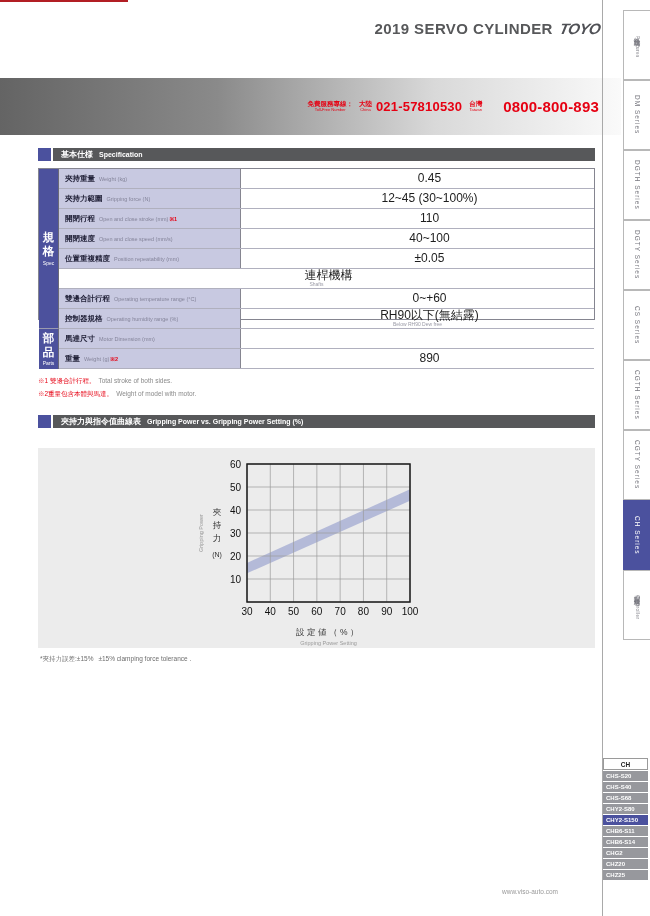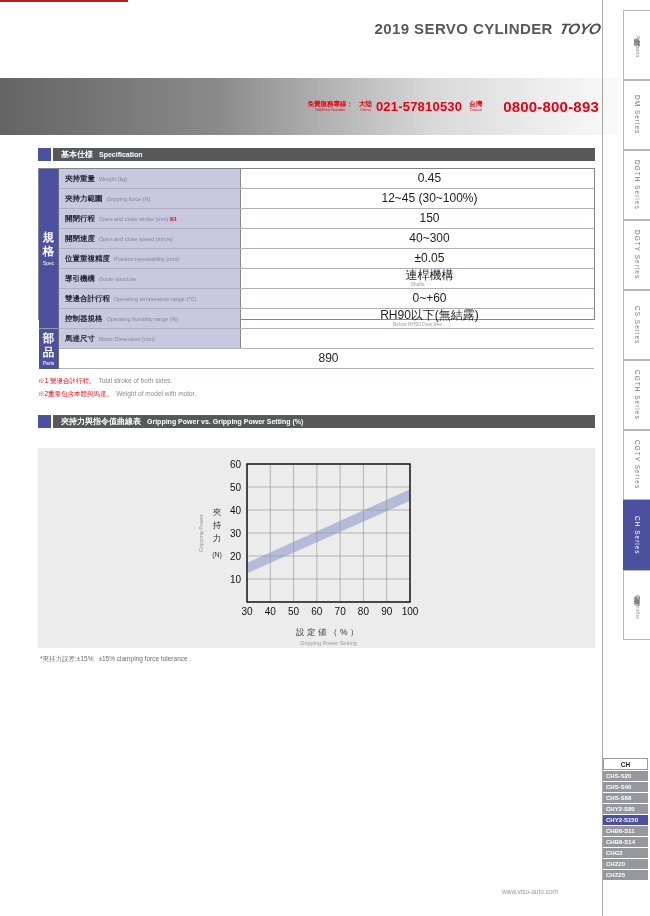--- a/index.html
+++ b/index.html
@@ -142,52 +142,47 @@
 
     </div>
   </div>
   <div class="spec-row">
     <div class="spec-cell-label">
       <span class="lab-zh">開閉行程</span>
       <span class="lab-en">Open and close stroke (mm)</span>
       <span class="lab-note">※1</span>
     </div>
     <div class="spec-cell-value">
-      <span class="val-main">150</span>
+      <span class="val-main">110</span>
 
     </div>
   </div>
   <div class="spec-row">
     <div class="spec-cell-label">
       <span class="lab-zh">開閉速度</span>
       <span class="lab-en">Open and close speed (mm/s)</span>
 
     </div>
     <div class="spec-cell-value">
-      <span class="val-main">40~300</span>
+      <span class="val-main">40~100</span>
 
     </div>
   </div>
   <div class="spec-row">
     <div class="spec-cell-label">
       <span class="lab-zh">位置重複精度</span>
       <span class="lab-en">Position repeatability (mm)</span>
 
     </div>
     <div class="spec-cell-value">
       <span class="val-main">±0.05</span>
 
     </div>
   </div>
   <div class="spec-row">
-    <div class="spec-cell-label">
-      <span class="lab-zh">導引機構</span>
-      <span class="lab-en">Guide structure</span>
-
-    </div>
     <div class="spec-cell-value">
       <span class="val-main">連桿機構</span>
       <span class="val-sub">Shafts</span>
     </div>
   </div>
   <div class="spec-row">
     <div class="spec-cell-label">
       <span class="lab-zh">雙邊合計行程</span>
       <span class="lab-en">Operating temperature range (°C)</span>
 
@@ -209,20 +204,25 @@
     </div>
   </div>
   <div class="spec-row">
     <div class="spec-cell-label">
       <span class="lab-zh">馬達尺寸</span>
       <span class="lab-en">Motor Dimension (mm)</span>
 
     </div>
   </div>
   <div class="spec-row">
+    <div class="spec-cell-label">
+      <span class="lab-zh">重量</span>
+      <span class="lab-en">Weight (g)</span>
+      <span class="lab-note">※2</span>
+    </div>
     <div class="spec-cell-value">
       <span class="val-main">890</span>
 
     </div>
   </div>
     <div class="spec-group g0" style="top:0px;height:160px">
     <span class="g-char">規</span>
       <span class="g-char">格</span>
     <span class="g-en">Spec</span>
   </div>

